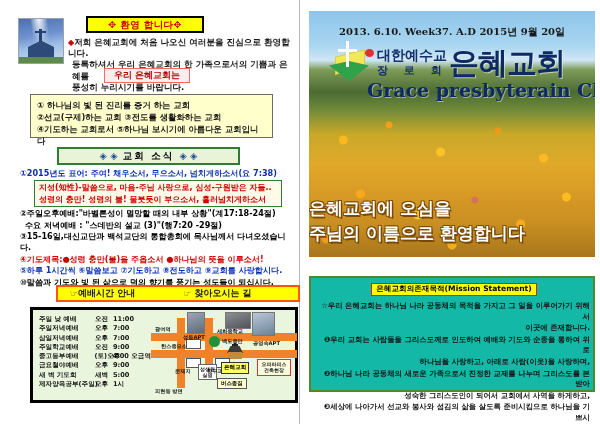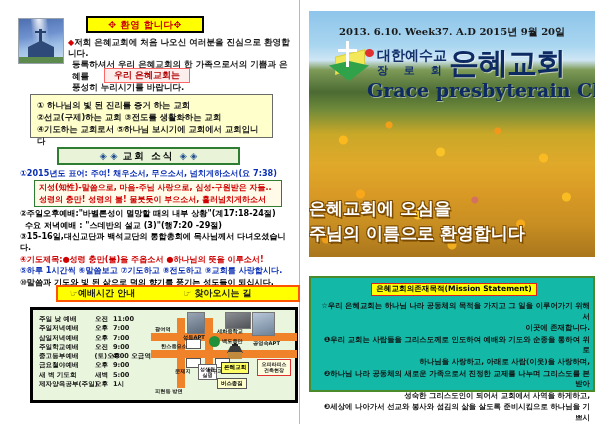--- a/index.html
+++ b/index.html
@@ -444,21 +444,21 @@
     <div><span class="bullet">◆</span><span>저희 은혜교회에 처음 나오신 여러분을 진심으로 환영합니다.</span></div>
     <div style="padding-left:4px;"><span>등록하셔서 우리 은혜교회의 한 가족으로서의 기쁨과 은혜를</span></div>
     <div style="padding-left:4px;"><span>풍성히 누리시기를 바랍니다.</span></div>
   </div>
 
   <div id="welcome-sub">우리 은혜교회는</div>
 
   <div id="identity-box">
     <div>① 하나님의 빛 된 진리를 증거 하는 교회</div>
     <div>②선교(구제)하는 교회  ③전도를 생활화하는 교회</div>
-    <div>④기도하는 교회로서  ⑤하나님 보시기에 교회에서 교회입니다</div>
+    <div>④기도하는 교회로서  ⑤하나님 보시기에 아름다운 교회입니다</div>
   </div>
 
   <div id="news-title">
     <span class="deco">◈  ◈</span>
     <span>교회 소식</span>
     <span class="deco">◈  ◈</span>
   </div>
 
   <div id="news-body">
     <div class="blue">①2015년도 표어: 주여! 채우소서, 무으소서, 넘치게하소서(요 7:38)</div>

